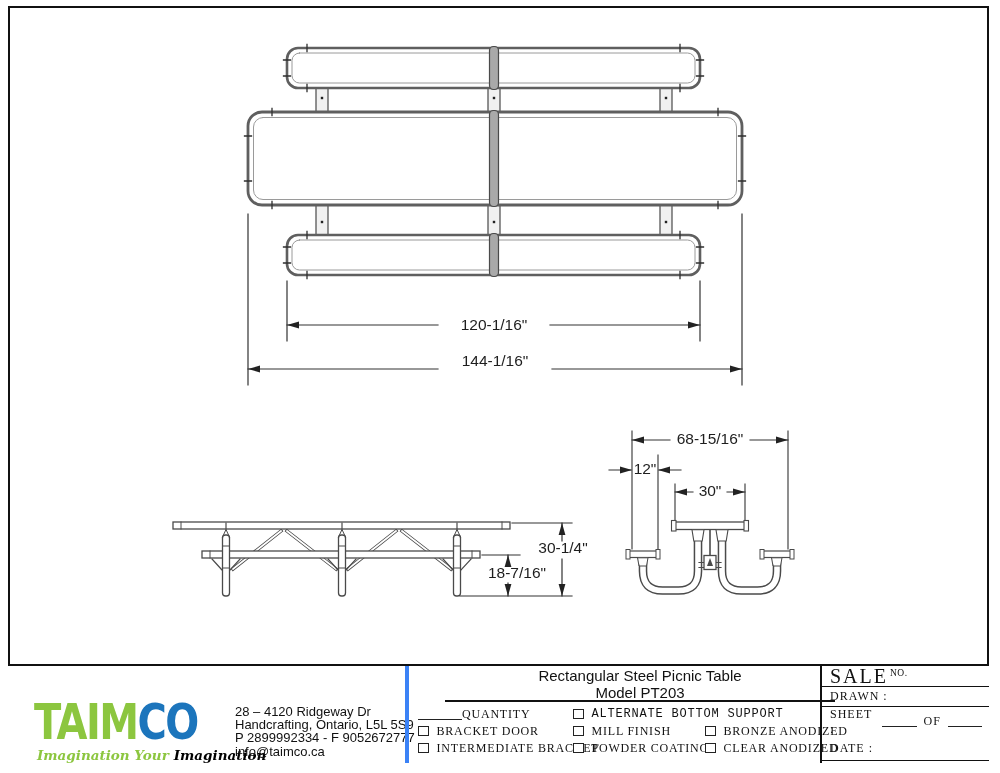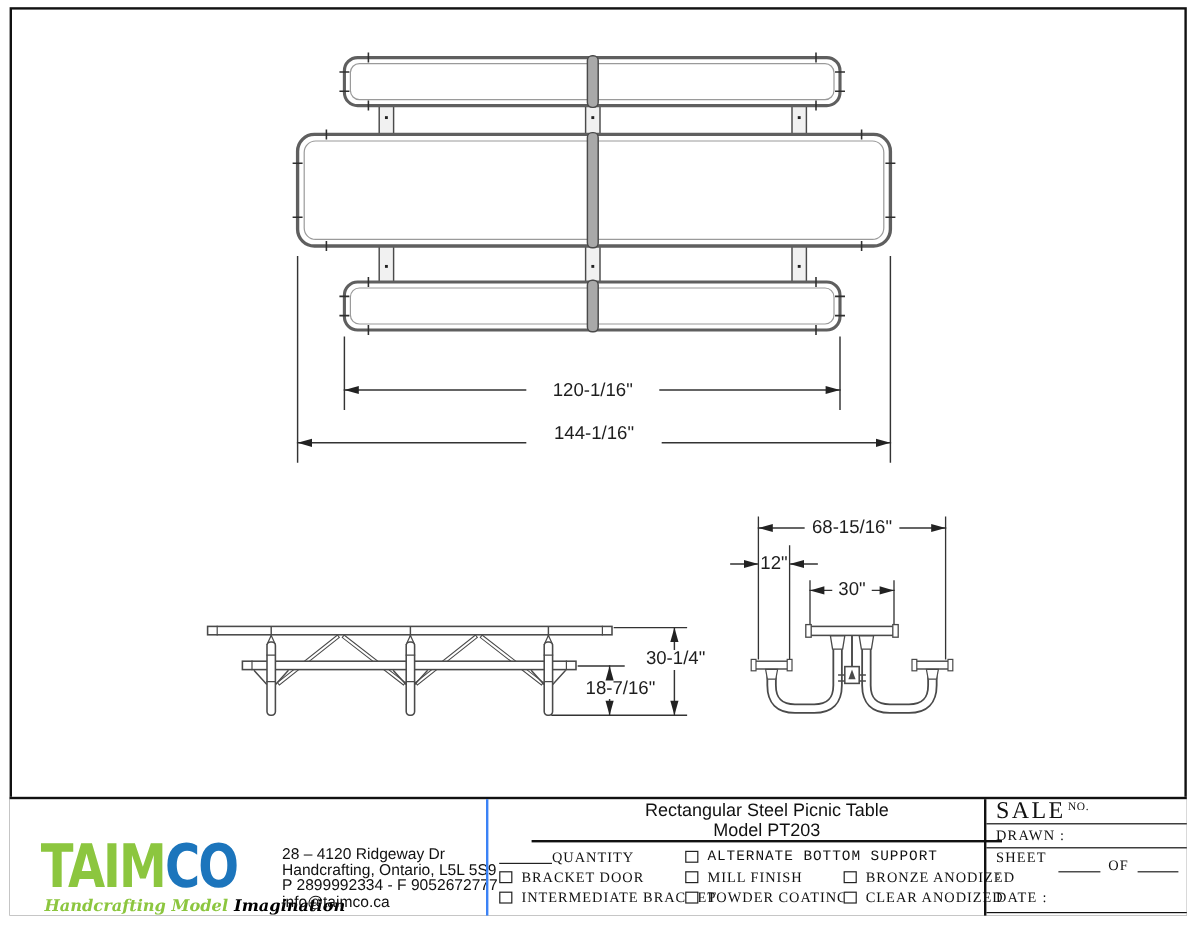--- a/index.html
+++ b/index.html
@@ -13,21 +13,21 @@
 
   
   svg.drawing { position:absolute; left:0; top:0; }
   .dimtext { font-family:"Liberation Sans", sans-serif; font-size:15.5px; fill:#1e1e1e; }
 
   
   .title-block { position:absolute; left:8px; top:664px; width:981px; height:99px;
                  border-top:2.5px solid #111; background:#fff; }
   .tb-col { position:absolute; top:0; bottom:0; }
   .tb-logo   { left:12px;  width:397px;margin-top:22px; }
-  .tb-middle { left:397px; width:430px; border-left:2px solid #3b82f6;padding-left:36px; }
+  .tb-middle { left:397px; width:430px; border-left:4px solid #3b82f6;padding-left:36px; }
   .tb-sale   { left:812px; right:0; border-left:2px solid #111; }
 
   
   .logo-name { position:absolute; left:14px; top:10px; font-family:"DejaVu Sans", sans-serif;
                font-weight:800; font-size:50px; line-height:48px; letter-spacing:-2px;
                transform:scaleX(.80); transform-origin:left top; white-space:nowrap; }
   .logo-green { color:#8CC63F; } .logo-blue { color:#1C75BC; }
   .tagline { position:absolute; left:17px; top:59px; font-family:"DejaVu Serif", serif;
              font-style:italic; font-weight:bold; font-size:13.5px; white-space:nowrap; }
   .tag-green { color:#8CC63F; } .tag-blue { color:#000000; margin-left:5px; }
@@ -202,21 +202,21 @@
     </g>
   </svg>
 
   <div class="title-block">
 
     <div class="tb-col tb-logo">
       <div class="logo-name">
         <span class="logo-green">TAIM</span><span class="logo-blue">CO</span>
       </div>
       <div class="tagline">
-        <span class="tag-green">Handcrafting Model</span><span class="tag-blue">Imagination</span>
+        <span class="tag-green">Imagination Your</span><span class="tag-blue">Imagination</span>
       </div>
       <div class="address">
         <div>28 – 4120 Ridgeway Dr</div>
         <div>Handcrafting, Ontario, L5L 5S9</div>
         <div>P 2899992334 - F 9052672777</div>
         <div>info@taimco.ca</div>
       </div>
     </div>
 
     <div class="tb-col tb-middle">

